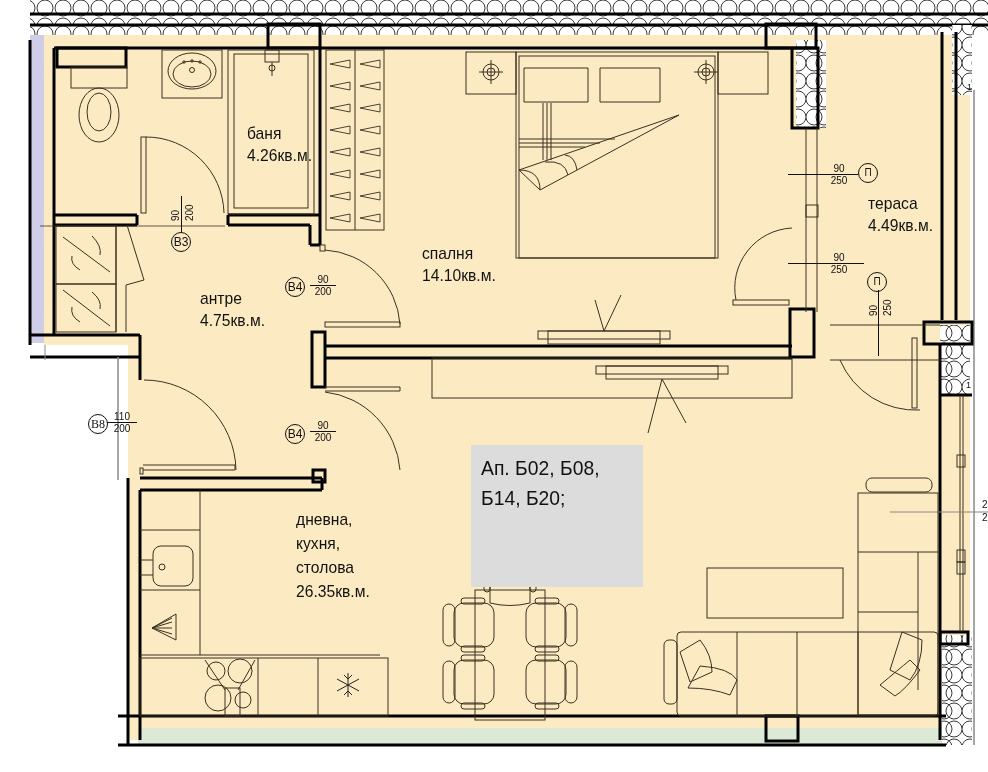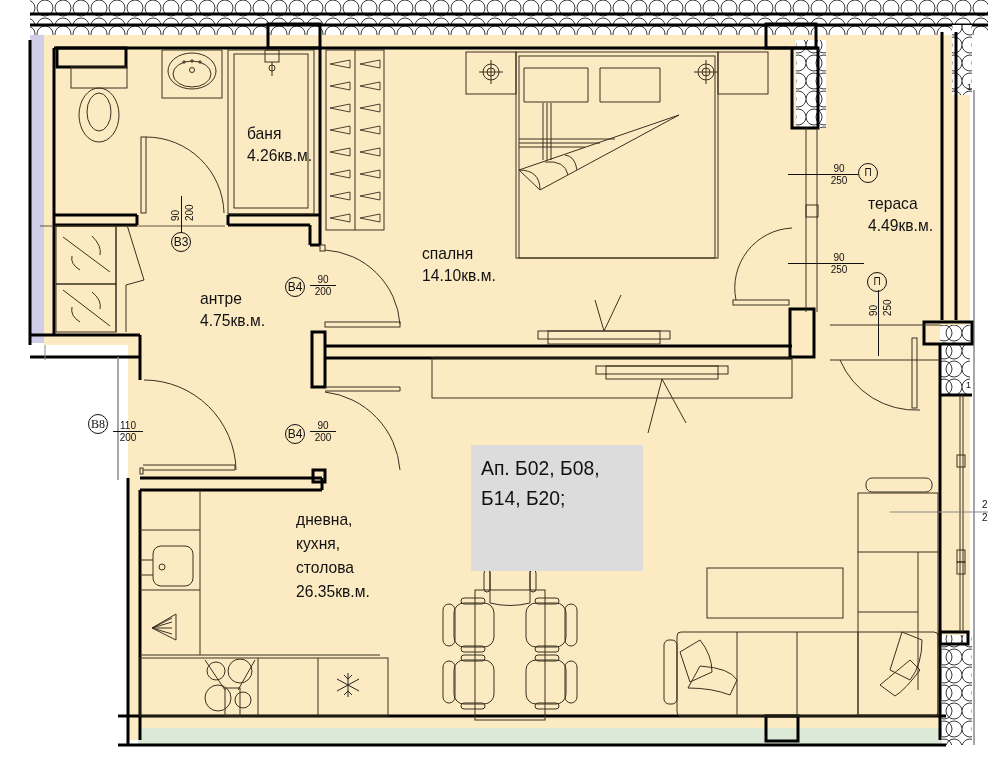--- a/index.html
+++ b/index.html
@@ -5,21 +5,21 @@
   html, body { margin: 0; padding: 0; background: #ffffff; }
   body { width: 988px; height: 772px; position: relative; overflow: hidden;
          font-family: "Liberation Sans", sans-serif; }
   #plan { position: absolute; left: 0; top: 0; width: 988px; height: 772px; }
   .lbl { position: absolute; font-family: "Liberation Sans", sans-serif; color: #111;
          font-size: 17px; line-height: 22px; white-space: nowrap; transform: scaleX(0.92); transform-origin: left top; }
   .dim { position: absolute; font-size: 10px; line-height: 11px; color: #111; text-align: center; width: 26px; }
   .dim .top { border-bottom: 1px solid #111; display: block; }
   .tag { position: absolute; width: 18px; height: 18px; border: 1px solid #111; border-radius: 50%;
          font-size: 12px; line-height: 18px; text-align: center; color: #111; background: transparent; }
-  .note { position: absolute; left: 471px; top: 445px; width: 172px; height: 126px;
+  .note { position: absolute; left: 471px; top: 445px; width: 172px; height: 142px;
           background: #dcdcdc; }
   .note .l { position: absolute; left: 10px; font-size: 21px; line-height: 26px; color: #111;
              transform: scaleX(0.92); transform-origin: left top; white-space: nowrap; }
   .rot { position: absolute; font-size: 10px; color: #111; transform: rotate(-90deg); transform-origin: left top; white-space: nowrap; line-height: 11px; }
 </style>
 </head>
 <body>
 
 <svg id="plan" viewBox="0 0 988 772" xmlns="http://www.w3.org/2000/svg">
   <defs>
@@ -398,21 +398,21 @@
   <span>200</span>
 </div>
 
 <div class="tag" style="left:285px;top:424px;">B4</div>
 <div class="dim" style="left:310px;top:420px;">
   <span class="top">90</span>
   <span>200</span>
 </div>
 
 <div class="tag" style="left:88px;top:414px;font-family:Liberation Serif, serif;">B8</div>
-<div class="dim" style="left:113px;top:411px;width:30px;margin-top:9px;">
+<div class="dim" style="left:107px;top:411px;width:30px;">
   <span class="top">110</span>
   <span>200</span>
 </div>
 
 <div class="dim" style="left:826px;top:163px;">
   <span class="top">90</span>
   <span>250</span>
 </div>
 <div class="tag" style="left:858px;top:163px;font-size:10px;">
   <span>П</span>

